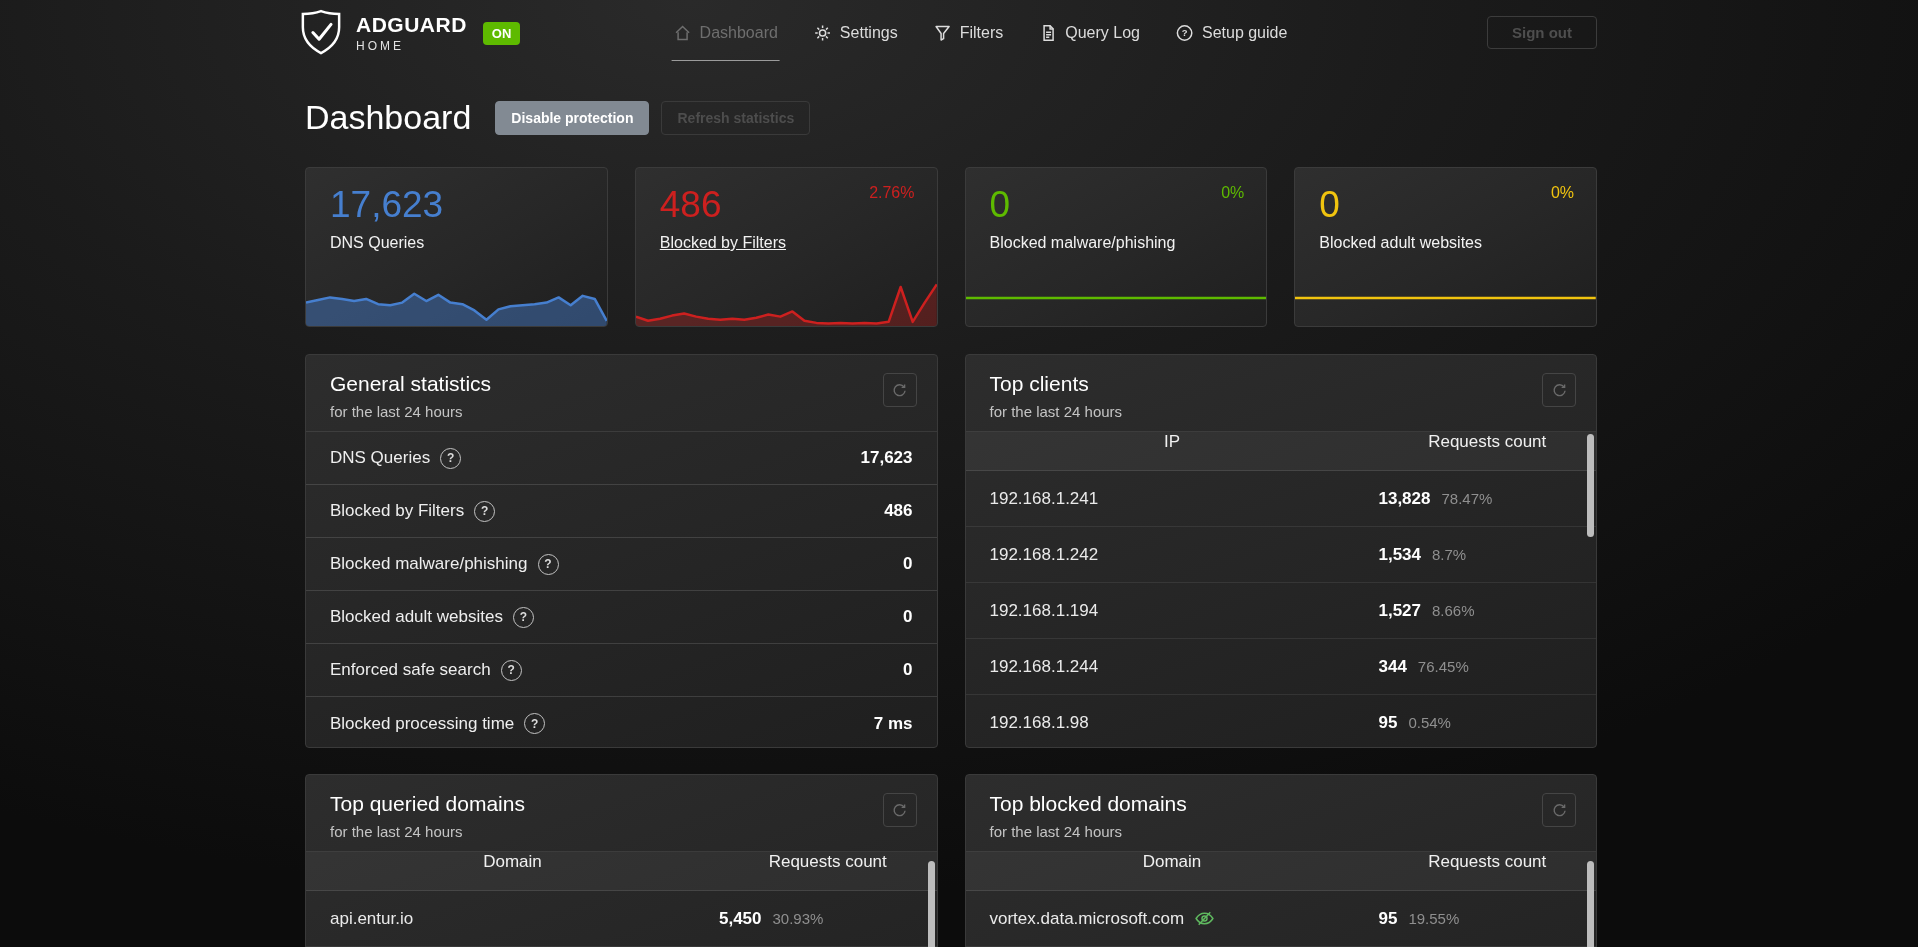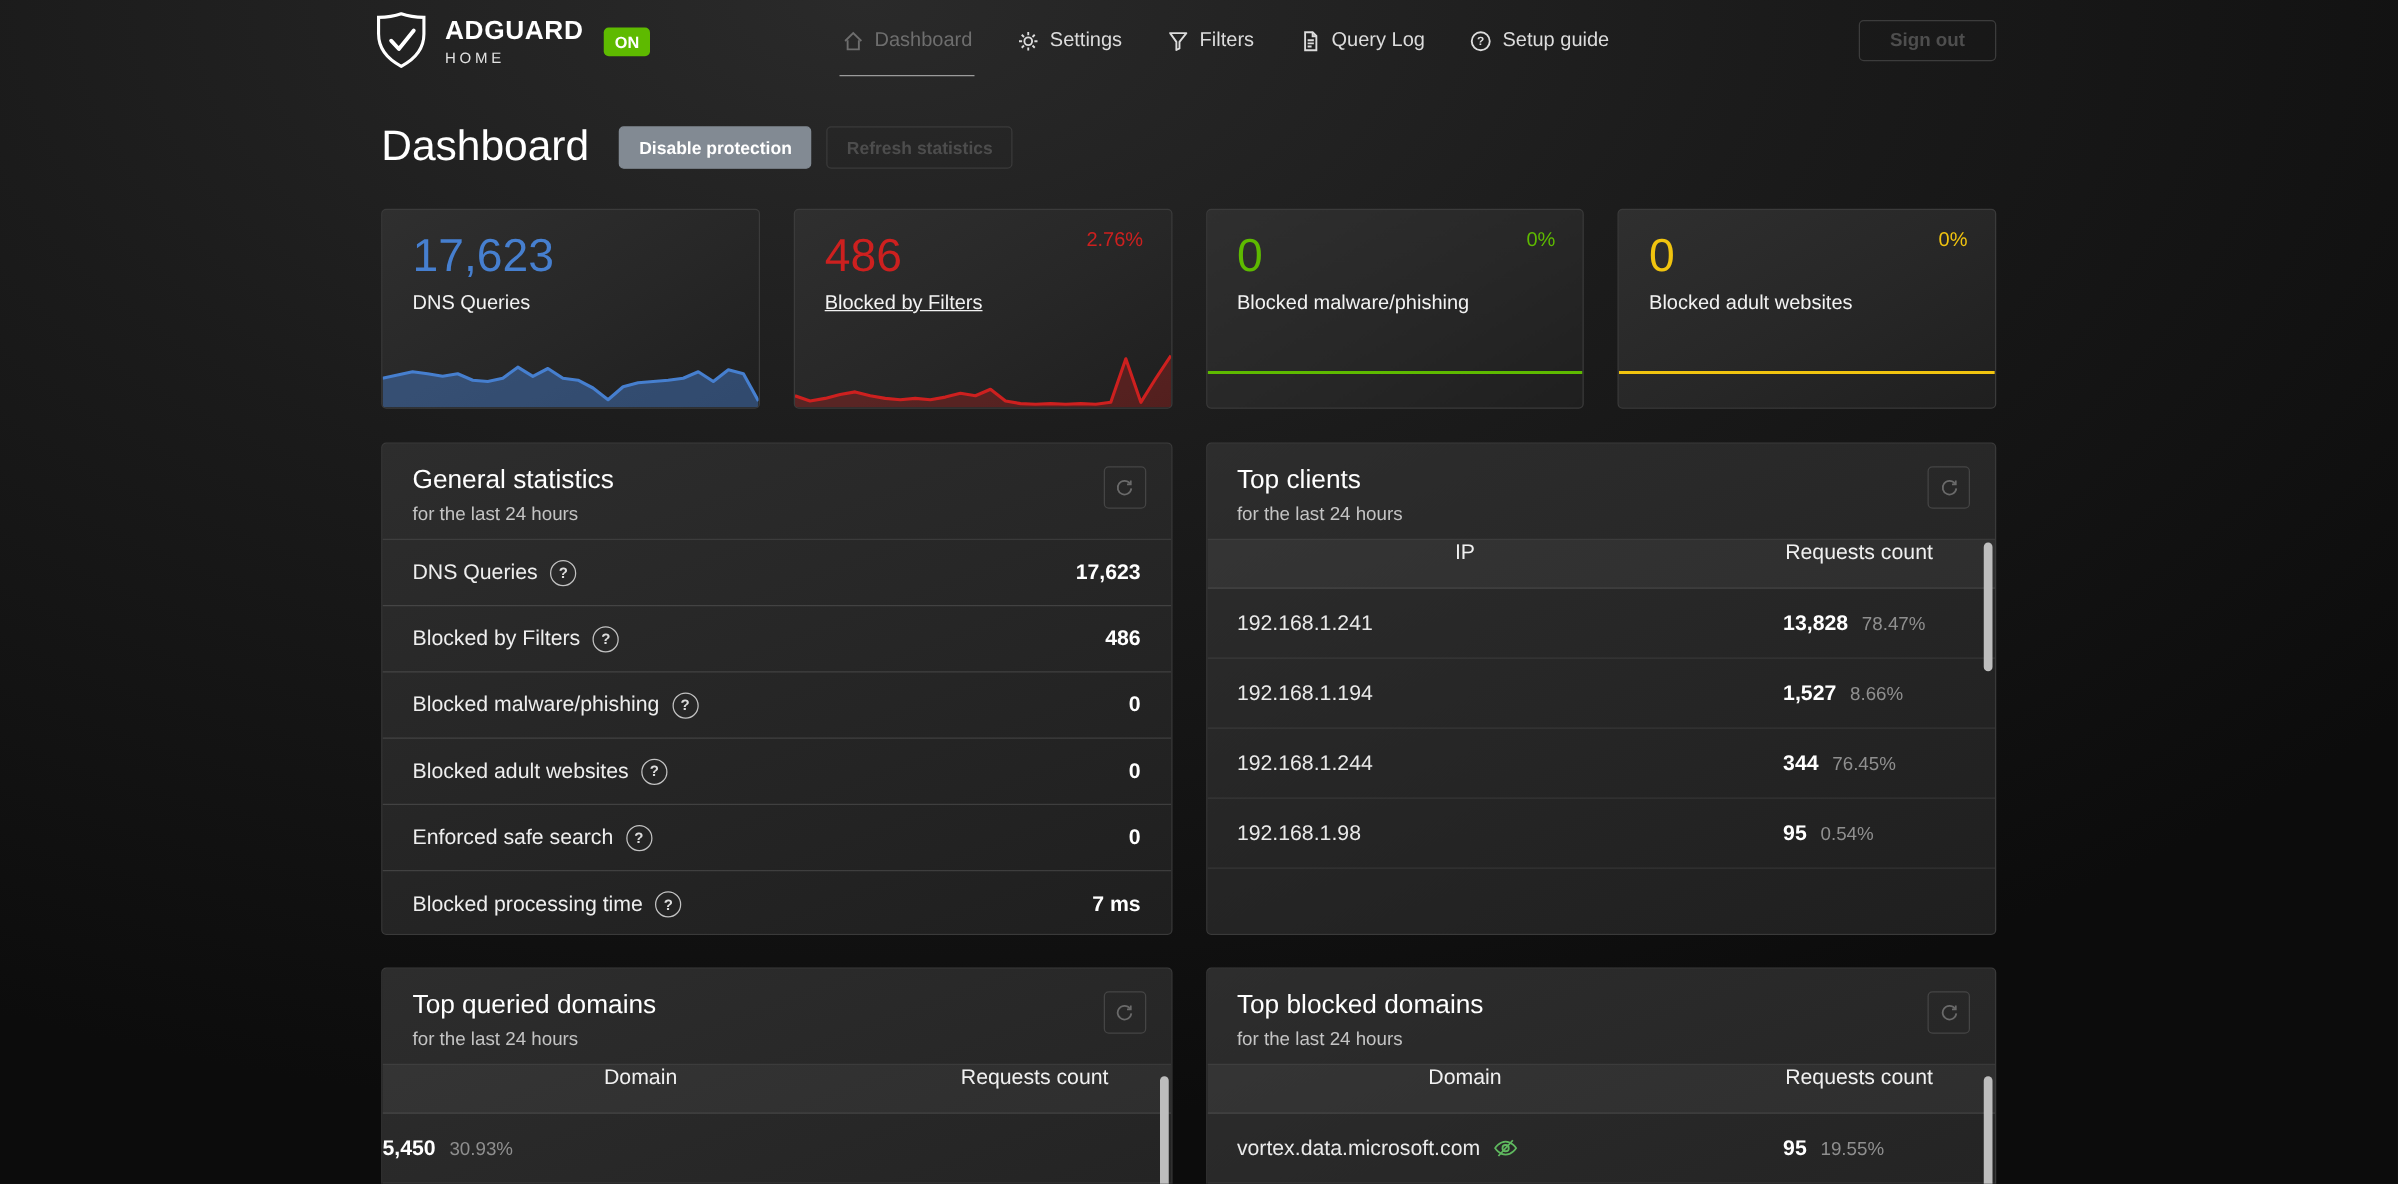--- a/index.html
+++ b/index.html
@@ -74,21 +74,21 @@
   .q-icon { display:inline-flex; align-items:center; justify-content:center; width:21px; height:21px;
             border:1px solid #c2c2c2; border-radius:50%; font-size:12px; font-weight:bold;
             color:#dcdcdc; margin-left:10px; cursor:pointer; }
   .stat-value { font-size:17px; font-weight:bold; color:#fff; }
 
   .tbl-head { height:39px; display:flex; font-size:17px; color:#f0f0f0;
               background:rgba(255,255,255,.045); border-bottom:1px solid rgba(255,255,255,.1); }
   .tbl-head .c1 { flex:0 0 65.5%; text-align:center; }
   .tbl-head .c2 { flex:1; text-align:center; }
   .tbl-row { height:56px; display:flex; align-items:center;
-             border-bottom:1px solid rgba(255,255,255,.08);gap:48px; }
+             border-bottom:1px solid rgba(255,255,255,.08); }
   .tbl-row .c1 { flex:0 0 65.5%; padding-left:24px; font-size:17px; color:#eaeaea;
                  display:flex; align-items:center; gap:10px; }
   .tbl-row .c2 { flex:1; padding-right:16px; }
   .count-line { display:flex; align-items:baseline; gap:11px; }
   .count { font-size:17px; font-weight:bold; color:#fff; }
   .pct { font-size:15px; color:#8f8f8f; }
   .bar { margin-top:8px; width:186px; height:4px; border-radius:2px; background:#f1f1f1;
          overflow:hidden; }
   .bar-fill { height:100%; border-radius:2px 0 0 2px; }
 
@@ -273,20 +273,28 @@
       </div>
       <div class="tbl-row">
         <span class="c1">192.168.1.241</span>
         <span class="c2"><span class="count-line">
               <span class="count">13,828</span>
               <span class="pct">78.47%</span>
             </span>
           <span class="bar"><span class="bar-fill" style="width: 78.47%; background: rgb(94, 186, 0);"></span></span></span>
       </div>
       <div class="tbl-row">
+        <span class="c1">192.168.1.242</span>
+        <span class="c2"><span class="count-line">
+              <span class="count">1,534</span>
+              <span class="pct">8.7%</span>
+            </span>
+          <span class="bar"><span class="bar-fill" style="width: 8.7%; background: rgb(205, 32, 31);"></span></span></span>
+      </div>
+      <div class="tbl-row">
         <span class="c1">192.168.1.194</span>
         <span class="c2"><span class="count-line">
               <span class="count">1,527</span>
               <span class="pct">8.66%</span>
             </span>
           <span class="bar"><span class="bar-fill" style="width: 8.66%; background: rgb(205, 32, 31);"></span></span></span>
       </div>
       <div class="tbl-row">
         <span class="c1">192.168.1.244</span>
         <span class="c2"><span class="count-line">
@@ -315,20 +323,21 @@
             <path d="M13.6 4.4A6.2 6.2 0 1 0 14.8 8.8"></path>
               <path d="M14.3 1.6v3.4h-3.4"></path>
           </svg>
         </button>
       </div>
       <div class="tbl-head">
         <span class="c1">Domain</span>
         <span class="c2">Requests count</span>
       </div>
       <div class="tbl-row">
+        <span class="c1">api.entur.io</span>
         <span class="c2"><span class="count-line">
               <span class="count">5,450</span>
               <span class="pct">30.93%</span>
             </span>
           <span class="bar"><span class="bar-fill" style="width: 30.93%; background: rgb(205, 32, 31);"></span></span></span>
       </div>
       <div class="scroll-thumb" style="top:86px;height:180px;"></div>
     </div>
 
     <div class="panel">

